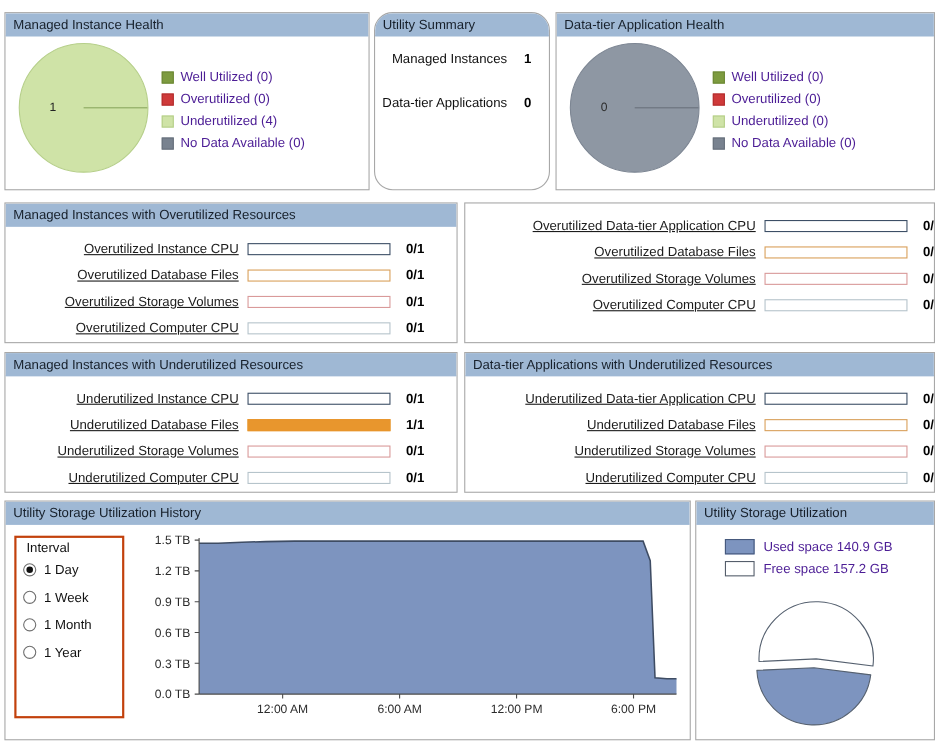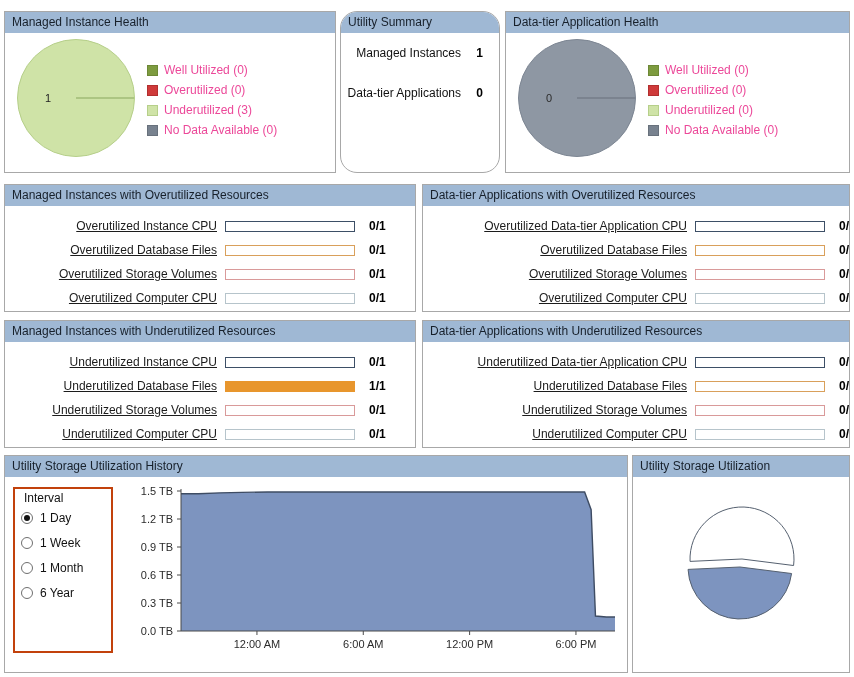--- a/index.html
+++ b/index.html
@@ -92,21 +92,21 @@
   .swatch {
     width: 11px; height: 11px;
     margin-right: 6px;
     box-sizing: border-box;
     flex: 0 0 11px;
   }
   .sw-well  { background: #7d9b3f; border: 1px solid #6d8836; }
   .sw-over  { background: #cf3a3a; border: 1px solid #b22f2f; }
   .sw-under { background: #cfe3a7; border: 1px solid #b6cf8a; }
   .sw-nodata{ background: #78828f; border: 1px solid #68717c; }
-  .legend-text { font-size: 12px; color: #ec4899; }
+  .legend-text { font-size: 12px; color: #4c1d95; }
 
   
   .summary-body { padding: 13px 0 0 0; }
   .summary-row {
     display: flex;
     align-items: baseline;
     justify-content: flex-end;
     padding-right: 16px;
     margin-bottom: 26px;
   }
@@ -249,21 +249,21 @@
         <div class="legend-row">
           <span class="swatch sw-well"></span>
           <span class="legend-text">Well Utilized (0)</span>
         </div>
         <div class="legend-row">
           <span class="swatch sw-over"></span>
           <span class="legend-text">Overutilized (0)</span>
         </div>
         <div class="legend-row">
           <span class="swatch sw-under"></span>
-          <span class="legend-text">Underutilized (3)</span>
+          <span class="legend-text">Underutilized (4)</span>
         </div>
         <div class="legend-row">
           <span class="swatch sw-nodata"></span>
           <span class="legend-text">No Data Available (0)</span>
         </div>
       </div>
     </div>
   </div>
 
   <div class="panel" style="left:340px; top:11px; width:160px; height:162px;border-radius:17px;">
@@ -330,21 +330,20 @@
       </div>
       <div class="res-row">
         <span class="res-label res-label-col">Overutilized Computer CPU</span>
         <span class="res-bar bar-b-computer" style="width:130px;"></span>
         <span class="res-value">0/1</span>
       </div>
     </div>
   </div>
 
   <div class="panel" style="left:422px; top:184px; width:428px; height:128px;">
-    <div class="panel-header">Data-tier Applications with Overutilized Resources</div>
     <div class="panel-body res-body">
       <div class="res-row">
         <span class="res-label res-label-col-wide">Overutilized Data-tier Application CPU</span>
         <span class="res-bar bar-b-instance" style="width:130px;"></span>
         <span class="res-value">0/0</span>
       </div>
       <div class="res-row">
         <span class="res-label res-label-col-wide">Overutilized Database Files</span>
         <span class="res-bar bar-b-dbfiles" style="width:130px;"></span>
         <span class="res-value">0/0</span>
@@ -428,21 +427,21 @@
         <div class="radio-row">
           <span class="radio"></span>
           <span class="radio-label">1 Week</span>
         </div>
         <div class="radio-row">
           <span class="radio"></span>
           <span class="radio-label">1 Month</span>
         </div>
         <div class="radio-row">
           <span class="radio"></span>
-          <span class="radio-label">6 Year</span>
+          <span class="radio-label">1 Year</span>
         </div>
       </div>
 
       <div class="chart-area">
         <svg class="chart-svg" id="history-svg" width="498" height="178" viewBox="0 0 498 178">
             <path d="M 58 10.800000000000011 L 75.36 10.800000000000011 L 97.06 9.866666666666674 L 118.76 9.399999999999977 L 144.8 8.933333333333337 L 188.2 8.933333333333337 L 231.60000000000002 8.933333333333337 L 275 8.933333333333337 L 318.4 8.933333333333337 L 361.79999999999995 8.933333333333337 L 405.20000000000005 8.933333333333337 L 439.92 8.933333333333337 L 461.62 8.933333333333337 L 468.13 26.666666666666657 L 472.46999999999997 133.06666666666666 L 483.32 134 L 492 134 L 492 148 L 58 148 Z" fill="#7d94bf" stroke="none"></path>
             <path d="M 58 10.800000000000011 L 75.36 10.800000000000011 L 97.06 9.866666666666674 L 118.76 9.399999999999977 L 144.8 8.933333333333337 L 188.2 8.933333333333337 L 231.60000000000002 8.933333333333337 L 275 8.933333333333337 L 318.4 8.933333333333337 L 361.79999999999995 8.933333333333337 L 405.20000000000005 8.933333333333337 L 439.92 8.933333333333337 L 461.62 8.933333333333337 L 468.13 26.666666666666657 L 472.46999999999997 133.06666666666666 L 483.32 134 L 492 134" fill="none" stroke="#3e4c63" stroke-width="1.4"></path>
             <line x1="58" y1="6" x2="58" y2="148" stroke="#4a4a4a" stroke-width="1"></line>
             <line x1="54" y1="148" x2="58" y2="148" stroke="#4a4a4a" stroke-width="1"></line>
             <text x="50" y="152" text-anchor="end" font-family="&quot;Liberation Sans&quot;, sans-serif" font-size="11" fill="#2b2b2b">0.0 TB</text>
@@ -466,20 +465,30 @@
             <line x1="452.94" y1="148" x2="452.94" y2="152" stroke="#4a4a4a" stroke-width="1"></line>
             <text x="452.94" y="165" text-anchor="middle" font-family="&quot;Liberation Sans&quot;, sans-serif" font-size="11" fill="#2b2b2b">6:00 PM</text>
           </svg>
       </div>
     </div>
   </div>
 
   <div class="panel" style="left:632px; top:455px; width:218px; height:218px;">
     <div class="panel-header">Utility Storage Utilization</div>
     <div class="panel-body store-body">
+      <div class="store-legend">
+        <div class="store-legend-row">
+          <span class="store-swatch sw-used"></span>
+          <span class="legend-text">Used space 140.9 GB</span>
+        </div>
+        <div class="store-legend-row">
+          <span class="store-swatch sw-free"></span>
+          <span class="legend-text">Free space 157.2 GB</span>
+        </div>
+      </div>
       <div class="store-pie-wrap">
         <svg id="storage-pie-svg" width="126" height="120" viewBox="0 0 126 120">
             <path d="M 62 66 L 113.58996446835285 72.51732814534382 A 52 52 0 0 1 10.055287479895632 68.39725701661557 Z" fill="#7d94bf" stroke="#55606f" stroke-width="1" stroke-linejoin="round"></path>
             <path d="M 64 58 L 12.055287479895632 60.39725701661557 A 52 52 0 1 1 115.58996446835286 64.51732814534377 Z" fill="#ffffff" stroke="#55606f" stroke-width="1" stroke-linejoin="round"></path>
           </svg>
       </div>
     </div>
   </div>
 
 </div>

